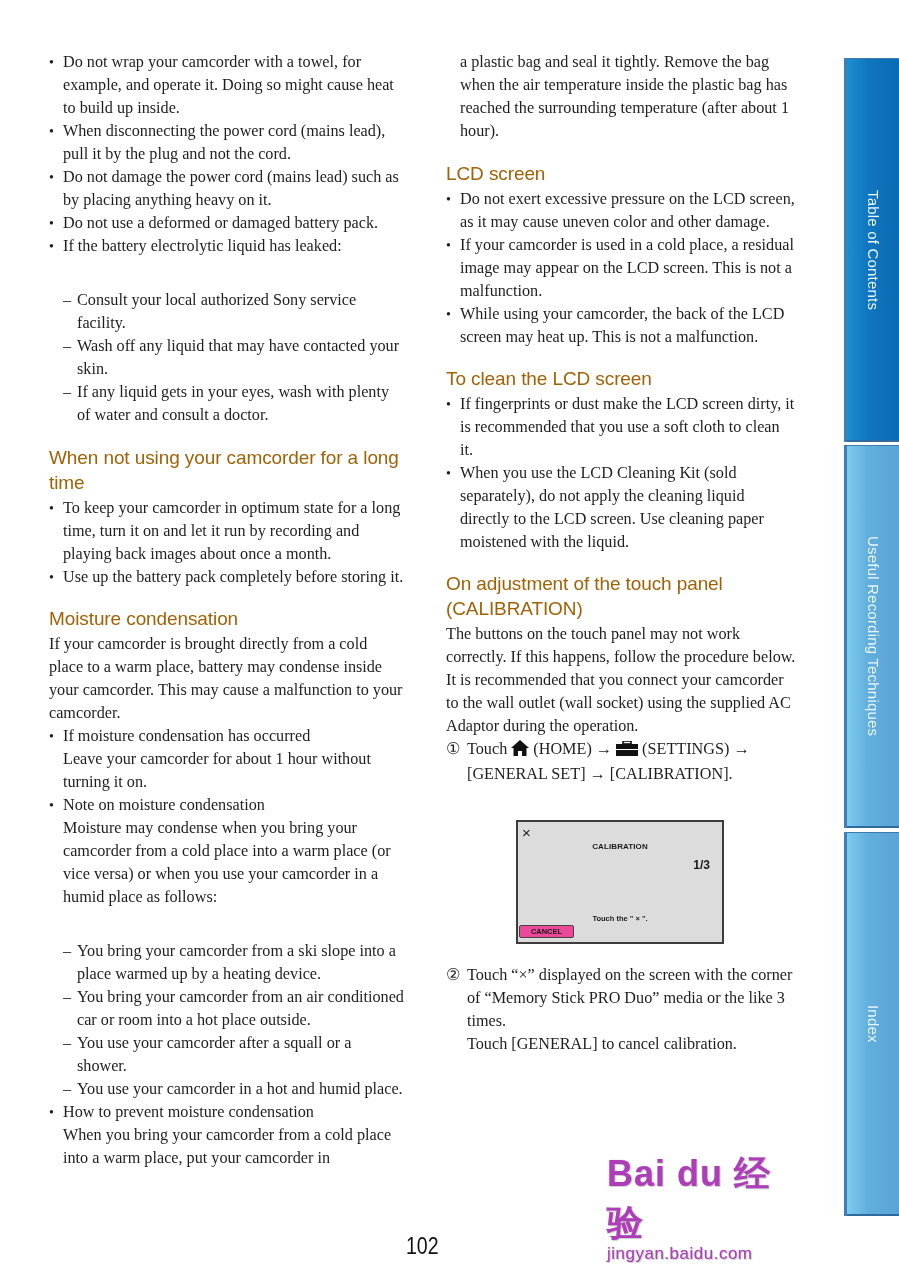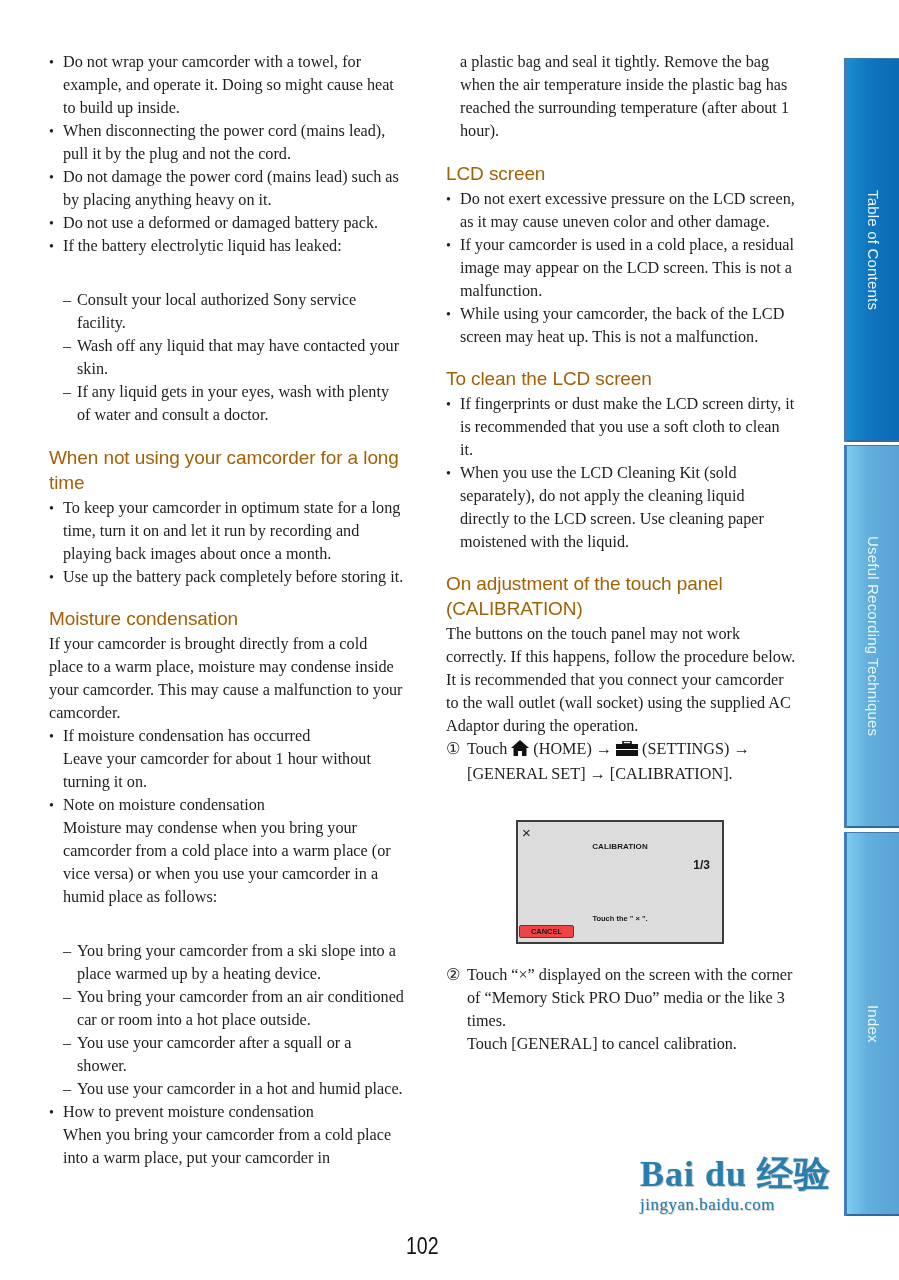--- a/index.html
+++ b/index.html
@@ -40,21 +40,21 @@
       position: relative; margin: 34px 0 0 70px; width: 208px; height: 124px;
       background: #dcdcdc; border: 2px solid #3c3c3c;
       font-family: "Liberation Sans", "DejaVu Sans", sans-serif; color: #1a1a1a;
     }
     .lcd .x { position: absolute; left: 4px; top: 3px; font-size: 15px; line-height: 15px; }
     .lcd .title { position: absolute; left: 0; right: 0; top: 13px; text-align: center; font-size: 8px; font-weight: bold; letter-spacing: 0.1px; }
     .lcd .page { position: absolute; right: 12px; top: 32px; font-size: 12px; font-weight: bold; }
     .lcd .hint { position: absolute; left: 0; right: 0; top: 85px; text-align: center; font-size: 7.5px; font-weight: bold; }
     .lcd .cancel {
       position: absolute; left: 1px; bottom: 4px; width: 55px; height: 13px;
-      background: #ef4444; border: 1px solid #444; border-radius: 2px;
+      background: #ec4899; border: 1px solid #444; border-radius: 2px;
       font-size: 7.5px; font-weight: bold; text-align: center; line-height: 11px;
     }
     .after-lcd { margin-top: 20px; }
 
     
     .tab {
       position: absolute; left: 844px; width: 55px;
       border-left: 3px solid #3f7fb8;
       display: flex; align-items: center; justify-content: center;
       box-shadow: 0 1px 0 #3e7ab0 inset, 0 -2px 0 #2f6a9e inset;
@@ -68,22 +68,22 @@
     .tab-urt { top: 445px; height: 383px; background: linear-gradient(90deg, #7ccdf0 0%, #62afdc 40%, #5aa3d6 100%); }
     .tab-idx { top: 832px; height: 384px; background: linear-gradient(90deg, #7ccdf0 0%, #62afdc 40%, #5aa3d6 100%); }
 
     .page-num {
       position: absolute; left: 406px; top: 1233px; font-size: 23px;
       font-family: "Liberation Sans", "DejaVu Sans", sans-serif; color: #111;
       transform: scaleX(0.85); transform-origin: left top;
     }
 
     .watermark {
-      position: absolute; left: 640px; top: 1150px; width: 200px;
-      font-family: Liberation Serif, serif; color: #0369a1;
+      position: absolute; left: 607px; top: 1150px; width: 200px;
+      font-family: Liberation Sans, sans-serif; color: #a21caf;
       text-shadow: 0 0 1px #bbb, 0 0 1px #bbb, 1px 1px 0 #ccc;
       opacity: 0.85;
     }
     .watermark .wm-main { font-size: 36px; font-weight: bold; letter-spacing: 1px; }
     .watermark .wm-sub { font-size: 17px; margin-top: -4px; letter-spacing: 0.5px; }
   </style>
 </head>
 <body>
 
 <div class="col col-left">
@@ -100,21 +100,21 @@
     <li>If any liquid gets in your eyes, wash with plenty of water and consult a doctor.</li>
   </ul>
 
   <h2 class="h2" style="margin-top:18px;">When not using your camcorder for a long time</h2>
   <ul class="bul">
     <li>To keep your camcorder in optimum state for a long time, turn it on and let it run by recording and playing back images about once a month.</li>
     <li>Use up the battery pack completely before storing it.</li>
   </ul>
 
   <h2 class="h2" style="margin-top:17px;">Moisture condensation</h2>
-  <p class="para">If your camcorder is brought directly from a cold place to a warm place, moisture may condense inside your camcorder. This may cause a malfunction to your camcorder.</p>
+  <p class="para">If your camcorder is brought directly from a cold place to a warm place, battery may condense inside your camcorder. This may cause a malfunction to your camcorder.</p>
   <ul class="bul">
     <li>
       <span class="sub">If moisture condensation has occurred</span>
       <span class="sub">Leave your camcorder for about 1 hour without turning it on.</span>
     </li>
     <li>
       <span class="sub">Note on moisture condensation</span>
       <span class="sub">Moisture may condense when you bring your camcorder from a cold place into a warm place (or vice versa) or when you use your camcorder in a humid place as follows:</span>
     </li>
   </ul>

